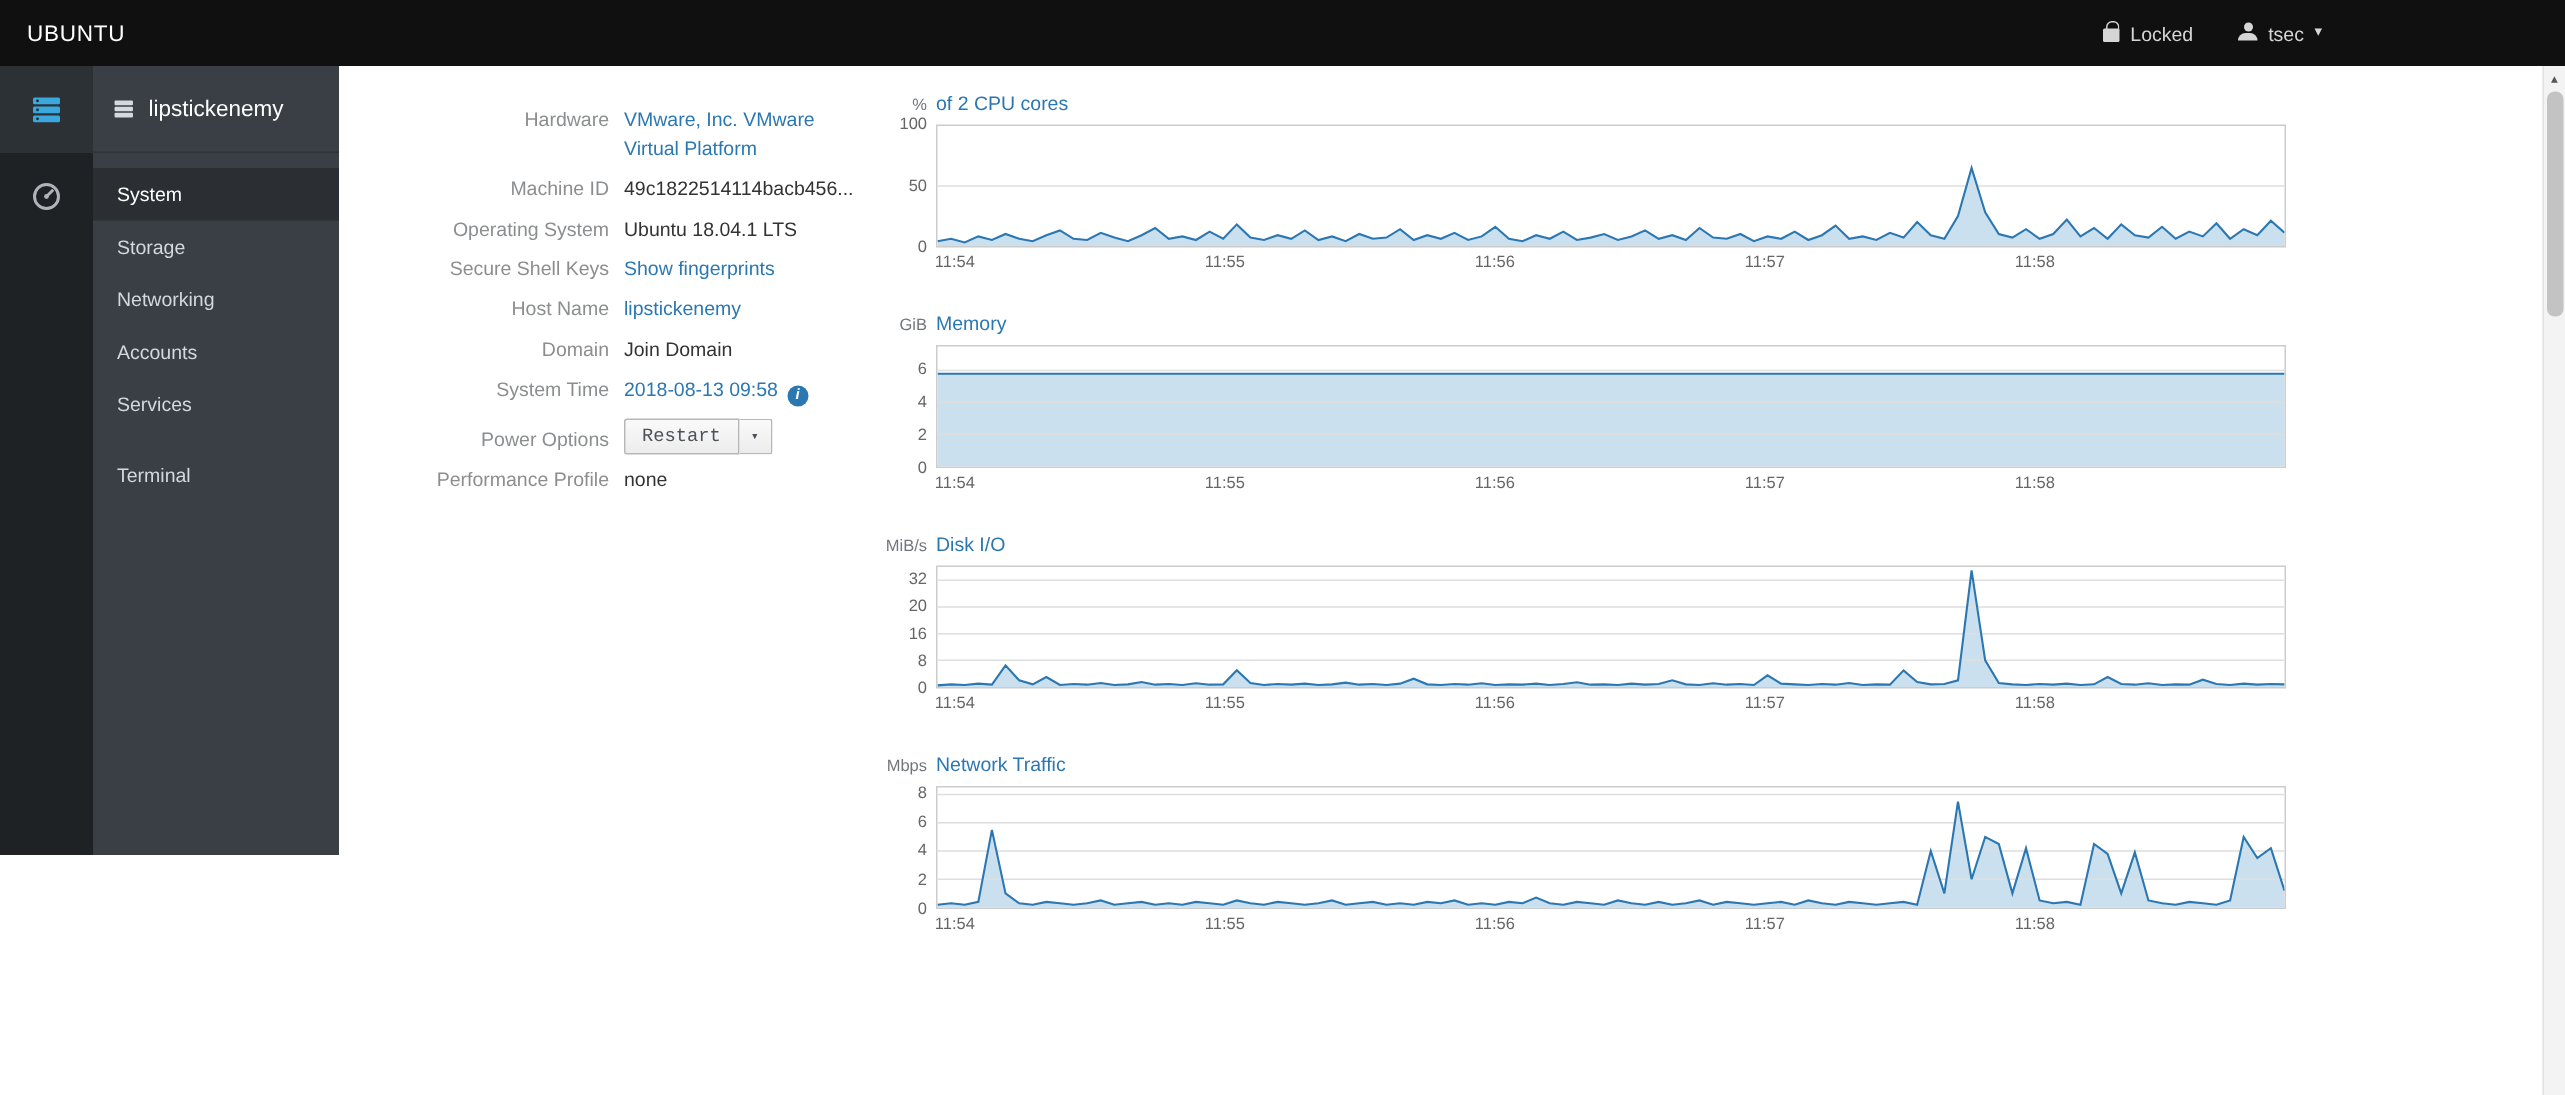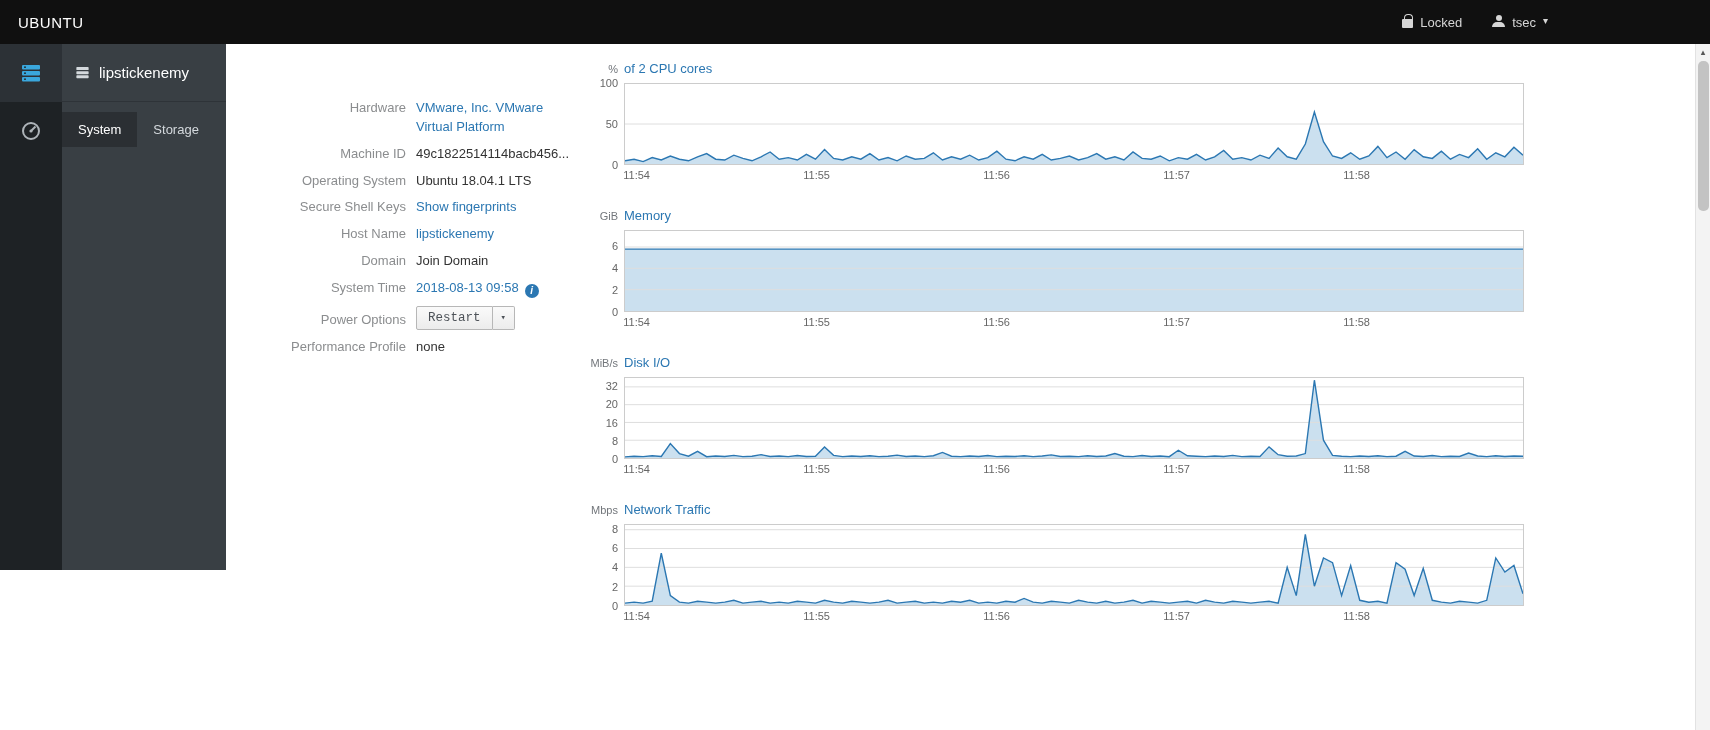--- a/index.html
+++ b/index.html
@@ -36,32 +36,32 @@
   .iconstrip { width: 62px; background: #1e2225; flex-shrink: 0; display: flex; flex-direction: column; }
   .icon-cell { height: 58px; display: flex; align-items: center; justify-content: center; cursor: pointer; }
   .icon-cell.active { background: #2c3136; }
 
   
   .sidebar { width: 164px; background: #393f44; flex-shrink: 0; display: flex; flex-direction: column; }
   .host-header {
     height: 58px; display: flex; align-items: center; gap: 9px; padding-left: 13px;
     border-bottom: 1px solid #2e3338; color: #ffffff; font-size: 15px; cursor: pointer;
   }
-  .nav { padding-top: 10px; display: flex; }
+  .nav { padding-top: 10px; display: flex; flex-direction: column; }
   .nav a {
     display: block; color: #d4d9dd; font-size: 13px; text-decoration: none;
     padding: 10px 16px; cursor: pointer;
   }
   .nav a.active { background: #2b2f33; color: #ffffff; }
   .nav a.spaced { margin-top: 12px; }
 
   
   .main { flex: 1; background: #ffffff; display: flex; }
 
-  .info-col { width: 364px; flex-shrink: 0; padding-top: 27px; margin-top: 28px; }
+  .info-col { width: 364px; flex-shrink: 0; padding-top: 27px; }
   .info-row { display: flex; margin-bottom: 8px; align-items: flex-start; }
   .info-label { width: 180px; text-align: right; color: #8b8d8f; font-size: 13px; padding-top: 1px; flex-shrink: 0; }
   .info-value { margin-left: 10px; font-size: 13px; color: #333; line-height: 1.45; }
   a.link { color: #2b77b2; text-decoration: none; cursor: pointer; }
   .w130 { display: inline-block; max-width: 132px; }
 
   .info-ico {
     display: inline-block; width: 14px; height: 14px; border-radius: 50%;
     background: #2b77b2; color: #fff; font-size: 10px; font-style: italic; font-weight: bold;
     text-align: center; line-height: 14px; margin-left: 6px; vertical-align: -2px; cursor: pointer;
@@ -145,21 +145,23 @@
         <rect x="2" y="3" width="18" height="4.5" rx="1" fill="#d4d9dd"></rect>
         <rect x="2" y="9" width="18" height="4.5" rx="1" fill="#d4d9dd"></rect>
         <rect x="2" y="15" width="18" height="4.5" rx="1" fill="#d4d9dd"></rect>
       </svg>
       <span>lipstickenemy</span>
     </div>
     <nav class="nav">
       <a class="active">System</a>
       <a>Storage</a>
       <a>Networking</a>
+      <a>Accounts</a>
       <a>Services</a>
+      <a class="spaced">Terminal</a>
     </nav>
   </div>
 
   <div class="main">
 
     <div class="info-col">
 
       <div class="info-row">
         <span class="info-label">Hardware</span>
         <span class="info-value"><a class="link w130">VMware, Inc. VMware Virtual Platform</a></span>

